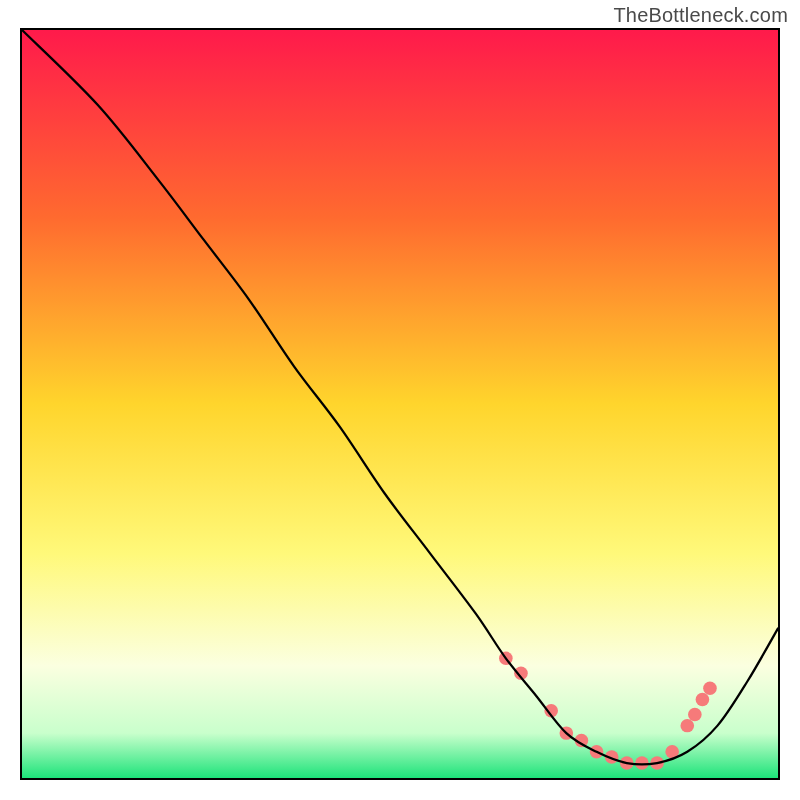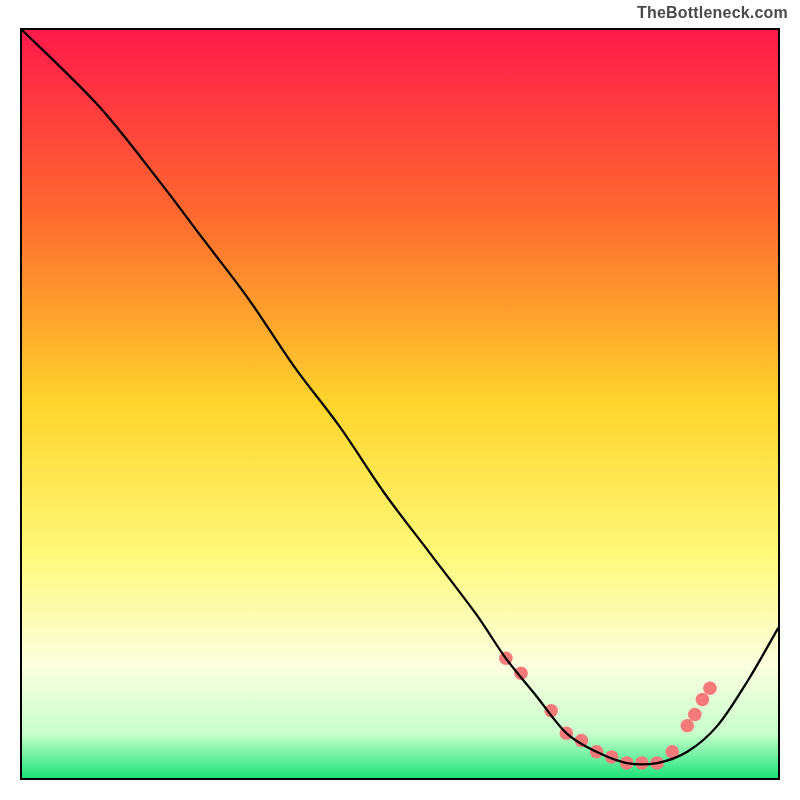--- a/index.html
+++ b/index.html
@@ -14,22 +14,22 @@
   .frame {
     position: relative;
     width: 800px;
     height: 800px;
     box-sizing: border-box;
   }
   .watermark {
     position: absolute;
     top: 4px;
     right: 12px;
-    font-size: 16px;
-    font-weight: 700;
+    font-size: 20px;
+    font-weight: 400;
     color: #4a4a4a;
     letter-spacing: 0.2px;
     z-index: 10;
   }
   .plot-outer {
     position: absolute;
     left: 20px;
     top: 28px;
     width: 760px;
     height: 752px;

